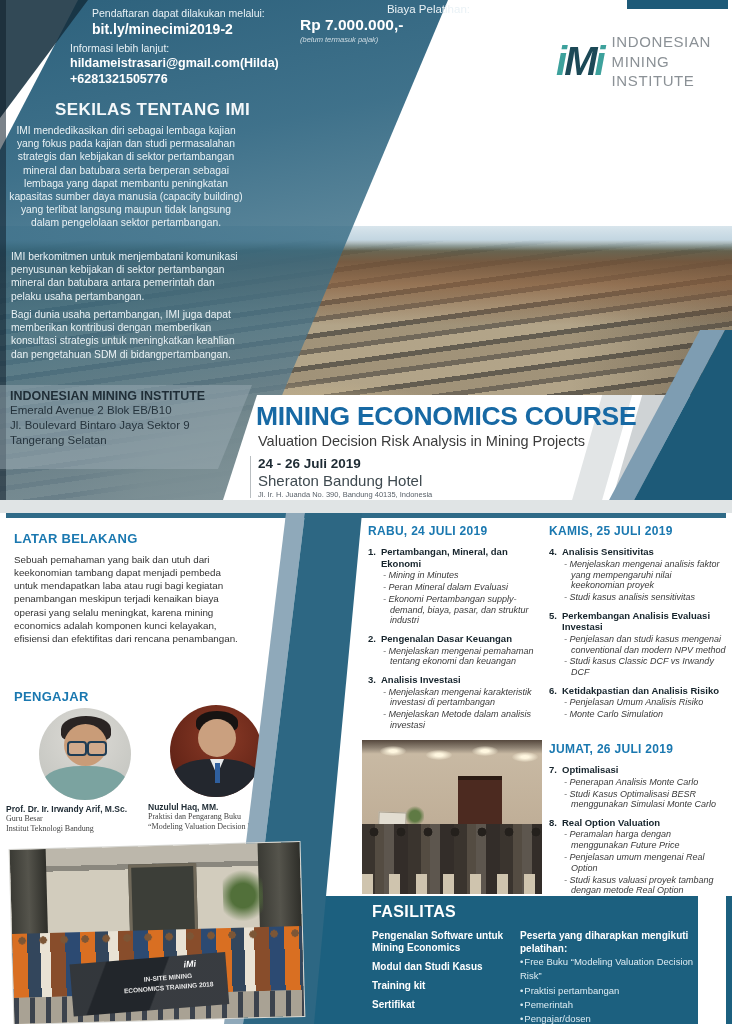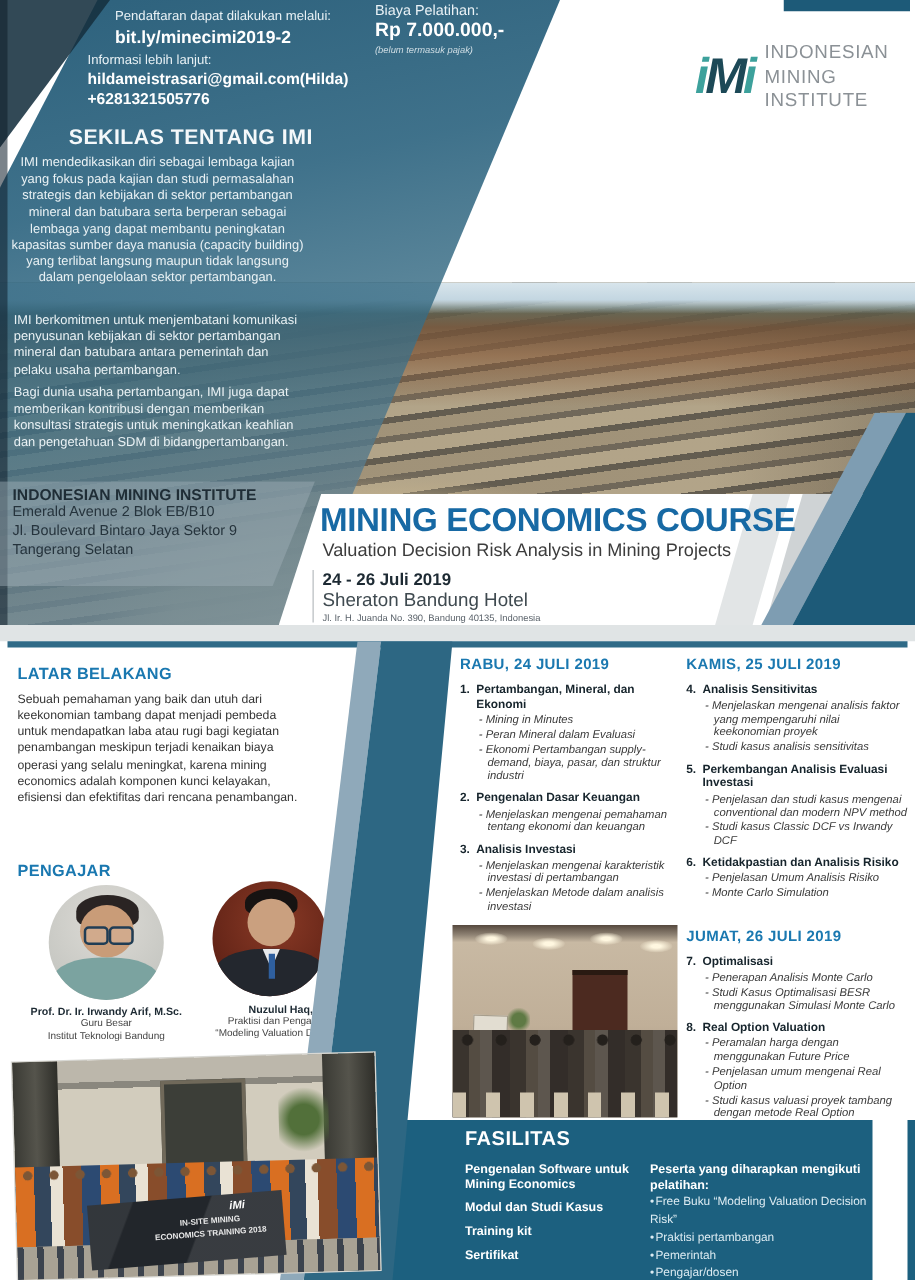--- a/index.html
+++ b/index.html
@@ -28,21 +28,21 @@
     background:linear-gradient(168deg,rgba(38,92,120,.97) 0%,rgba(42,98,126,.9) 30%,rgba(56,108,132,.8) 55%,rgba(95,125,140,.82) 76%,rgba(125,147,158,.88) 100%);
     clip-path:polygon(78px 0,448px 0,238px 500px,0 500px,0 150px);}
 
   .reg-block{left:92px;top:7px;width:220px;color:#e8f1f5;}
   .reg-label{font-size:10.5px;}
   .reg-link{font-size:14px;font-weight:bold;color:#fff;margin-top:2px;}
   .info-block{left:70px;top:42px;width:240px;color:#e8f1f5;}
   .info-label{font-size:10.5px;}
   .info-line{font-size:12.5px;font-weight:bold;color:#fff;margin-top:2px;}
   .price-block{left:300px;top:3px;width:170px;color:#eaf2f6;}
-  .price-label{font-size:11.5px;}
+  .price-label{font-size:11.5px;text-align:right;}
   .price-amount{font-size:15.5px;font-weight:bold;color:#fff;margin-top:1px;}
   .price-note{font-size:7.5px;font-style:italic;color:#cfdde4;margin-top:1px;}
 
   .logo-block{left:556px;top:32px;width:170px;display:flex;align-items:center;gap:9px;}
   .logo-mark{font-size:40px;font-weight:900;font-style:italic;letter-spacing:-3px;line-height:1;}
   .logo-i{color:#3da19c;} .logo-m{color:#1c4957;}
   .logo-org{font-size:15px;color:#8b9196;letter-spacing:.6px;line-height:1.3;}
 
   .about-heading{left:55px;top:100px;width:300px;font-size:17px;font-weight:bold;color:#f4f8fa;letter-spacing:.4px;}
   .about-p1{left:6px;top:124px;width:240px;font-size:10.3px;line-height:1.28;color:#e9f1f4;text-align:center;}
@@ -95,25 +95,25 @@
   .av1 .face{left:25px;top:16px;width:43px;height:42px;background:#c99c78;}
   .av1 .gl{position:absolute;left:28px;top:33px;width:16px;height:11px;border:2px solid #203d55;border-radius:4px;background:rgba(255,255,255,.15);}
   .av1 .gl2{left:48px;}
   .av1 .body{position:absolute;left:4px;top:58px;width:84px;height:36px;background:#7ba3a0;border-radius:45% 45% 0 0;}
   .av2 .hair{left:26px;top:6px;width:42px;height:22px;background:#171312;border-radius:50% 50% 35% 35%;position:absolute;}
   .av2 .face{left:28px;top:14px;width:38px;height:38px;background:#caa07f;}
   .av2 .body{position:absolute;left:2px;top:54px;width:88px;height:40px;background:#23272e;border-radius:45% 45% 0 0;}
   .av2 .shirt{position:absolute;left:40px;top:54px;width:14px;height:16px;background:#e8eaec;clip-path:polygon(0 0,100% 0,50% 100%);}
   .av2 .tie{position:absolute;left:45px;top:58px;width:5px;height:20px;background:#2f5f9e;}
 
-  .caption{text-align:center;color:#444;}
+  .caption{text-align:left;color:#444;}
   .cap1{left:6px;top:804px;width:158px;}
   .cap2{left:148px;top:802px;width:172px;}
   .cap-name{font-size:8.5px;font-weight:bold;color:#1d2a33;}
-  .cap-line{font-size:8px;line-height:1.3;}
+  .cap-line{font-size:8px;line-height:1.3;font-family:Liberation Serif, serif;}
 
   
   .sched-col{font-size:9px;line-height:1.2;color:#3a3a3a;}
   .col-rabu{left:368px;top:524px;width:176px;}
   .col-kamis{left:549px;top:524px;width:178px;}
   .day-heading{font-size:12px;margin-bottom:8px;}
   .jumat-gap{margin-top:22px;}
   .sched-item{margin-bottom:7px;}
   .si-title{display:flex;font-size:9.5px;font-weight:bold;color:#16242c;margin-bottom:1px;}
   .si-no{width:13px;flex:0 0 13px;}

